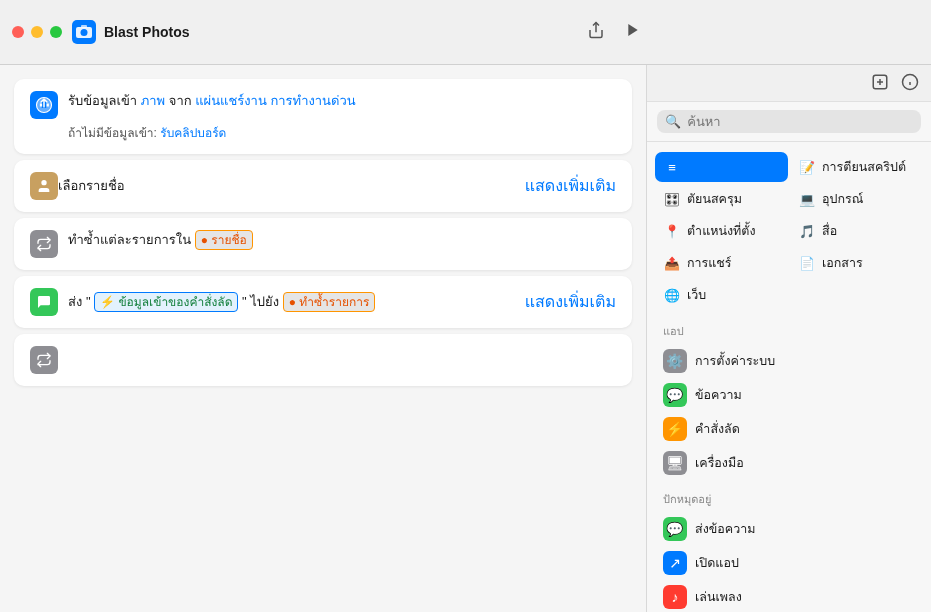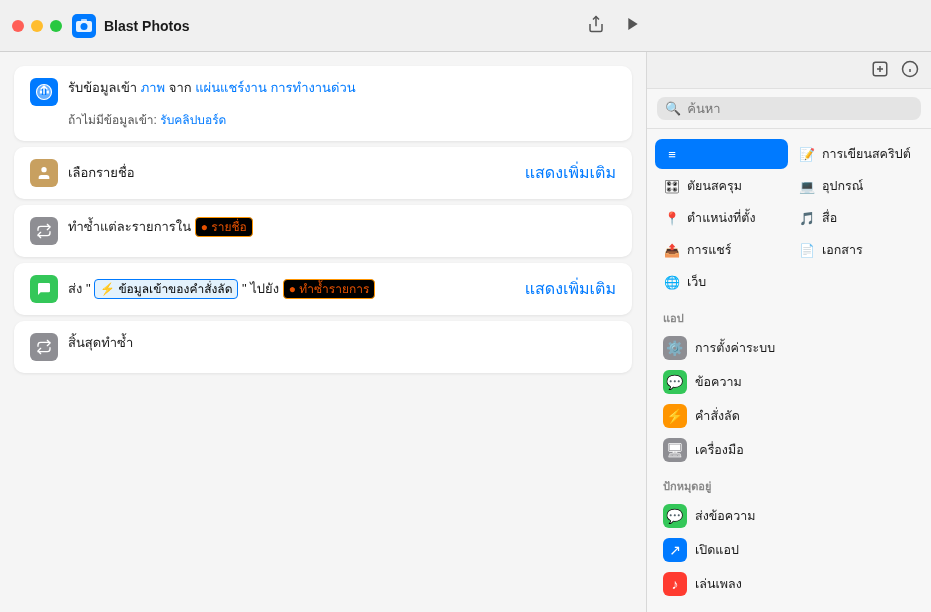--- a/index.html
+++ b/index.html
@@ -8,21 +8,21 @@
       background: #e8e8e8;
       width: 931px;
       height: 612px;
       overflow: hidden;
       display: flex;
       flex-direction: column;
     }
 
     
     .titlebar {
-      height: 52px;
+      height: 65px;
       background: #f0f0f0;
       display: flex;
       align-items: center;
       padding: 12px 12px;
       border-bottom: 1px solid #d0d0d0;
       position: relative;
       flex-shrink: 0;
     }
     .traffic-lights {
       display: flex;
@@ -226,21 +226,21 @@
       display: flex;
       align-items: center;
       justify-content: center;
       font-size: 13px;
       flex-shrink: 0;
     }
 
     .section-label {
       font-size: 11px;
       color: #888;
-      font-weight: 700;
+      font-weight: 400;
       padding: 8px 16px 2px;
       text-transform: none;
     }
 
     .suggestion-list {
       padding: 2px 8px;
     }
 
     .suggestion-item {
       display: flex;
@@ -272,22 +272,22 @@
     .ic-gray { background: #8e8e93; color: #fff; }
 
     .inline-tag {
       display: inline-flex;
       align-items: center;
       gap: 3px;
       border-radius: 4px;
       padding: 0 5px;
       font-size: 12px;
     }
-    .tag-orange { background: #000000; color: #e65100; border: 1px solid #ff9500; }
-    .tag-blue { background: #e3f2fd; color: #000000; border: 1px solid #007aff; }
+    .tag-orange { background: #e5e5e5; color: #e65100; border: 1px solid #ff9500; }
+    .tag-blue { background: #e3f2fd; color: #15803d; border: 1px solid #007aff; }
   </style>
 </head>
 <body>
 
 <div class="titlebar">
   <div class="traffic-lights">
     <div class="traffic-light close"></div>
     <div class="traffic-light minimize"></div>
     <div class="traffic-light maximize"></div>
   </div>
@@ -342,21 +342,21 @@
     </div>
 
     <div class="card">
       <div class="card-header-row">
         <div class="card-icon" style="background:#c8a060;">
           <svg width="16" height="16" viewBox="0 0 24 24" fill="white">
             <path d="M20 21v-2a4 4 0 00-4-4H8a4 4 0 00-4 4v2"></path>
             <circle cx="12" cy="7" r="4"></circle>
           </svg>
         </div>
-        <span class="card-main-line" style="margin-left:10px;">เลือกรายชื่อ</span>
+        <span class="card-main-line" style="">เลือกรายชื่อ</span>
         <span class="show-more">แสดงเพิ่มเติม</span>
       </div>
     </div>
 
     <div class="card">
       <div class="card-row">
         <div class="card-icon ic-gray">
           <svg width="16" height="16" viewBox="0 0 24 24" fill="white">
             <path d="M17 2l4 4-4 4M3 11V9a4 4 0 014-4h14M7 22l-4-4 4-4M21 13v2a4 4 0 01-4 4H3" stroke="white" stroke-width="2" fill="none" stroke-linecap="round"></path>
           </svg>
@@ -382,23 +382,20 @@
         <span class="show-more">แสดงเพิ่มเติม</span>
       </div>
     </div>
 
     <div class="card">
       <div class="card-row">
         <div class="card-icon ic-gray">
           <svg width="16" height="16" viewBox="0 0 24 24" fill="white">
             <path d="M17 2l4 4-4 4M3 11V9a4 4 0 014-4h14M7 22l-4-4 4-4M21 13v2a4 4 0 01-4 4H3" stroke="white" stroke-width="2" fill="none" stroke-linecap="round"></path>
           </svg>
-        </div>
-        <div class="card-body">
-          <div class="card-main-line">สิ้นสุดทำซ้ำ</div>
         </div>
       </div>
     </div>
 
   </div>
 
   <div class="right-panel">
 
     <div class="right-panel-header">
       <span class="panel-icon-btn">
@@ -425,21 +422,21 @@
     </div>
 
     <div class="categories-section">
 
       <div class="category-grid">
         <div class="category-item active">
           <span class="category-icon">≡</span>
         </div>
         <div class="category-item">
           <span class="category-icon">📝</span>
-          <span>การเขียนสคริปต์</span>
+          <span>การตียนสคริปต์</span>
         </div>
         <div class="category-item">
           <span class="category-icon">🎛</span>
           <span>ตัยนสครุม</span>
         </div>
         <div class="category-item">
           <span class="category-icon">💻</span>
           <span>อุปกรณ์</span>
         </div>
         <div class="category-item">

